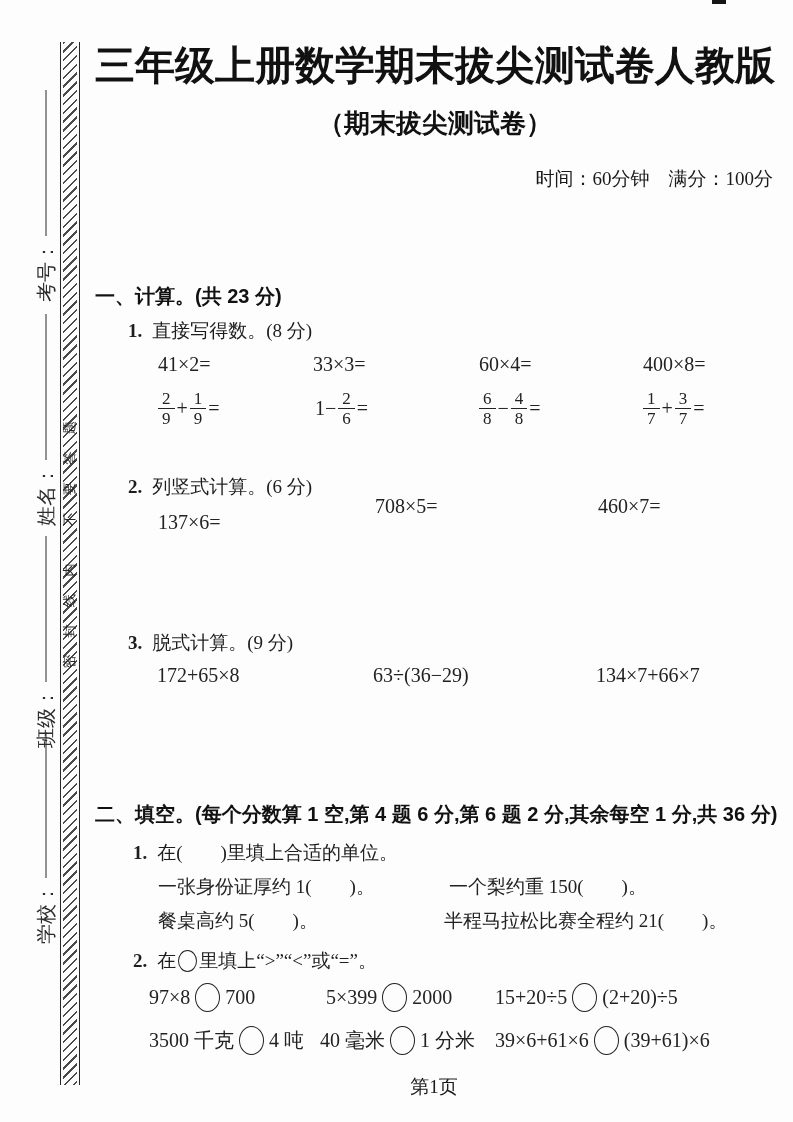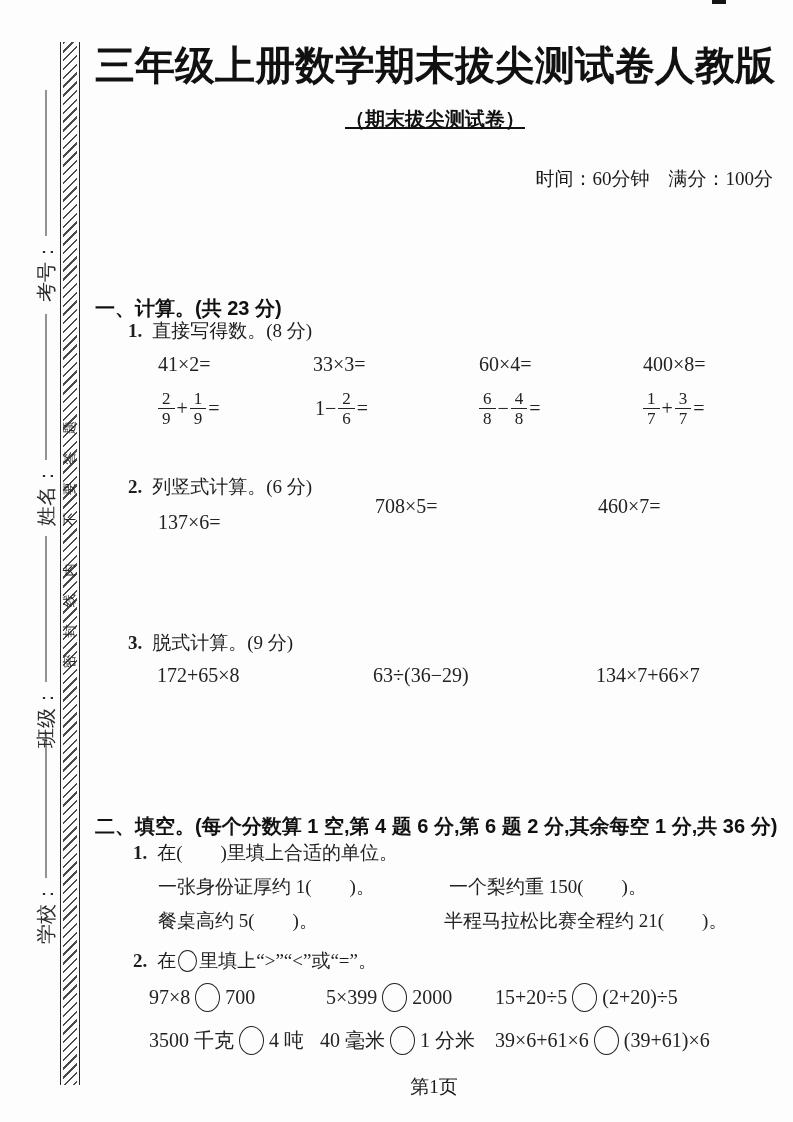--- a/index.html
+++ b/index.html
@@ -38,21 +38,21 @@
 
   
   .page-title{
     left:95px;top:38px;width:680px;text-align:center;
     font-family:"Liberation Sans", sans-serif;font-weight:bold;
     font-size:40px;letter-spacing:0px;white-space:nowrap;color:#111;
   }
   .page-subtitle{
     left:95px;top:106px;width:680px;text-align:center;
     font-family:"Liberation Sans", sans-serif;font-weight:bold;
-    font-size:20px;color:#111;text-decoration:underline;
+    font-size:26px;color:#111;
   }
   .meta-line{
     left:95px;top:166px;width:678px;text-align:right;
     font-size:19px;color:#1a1a1a;
   }
 
   
   .score-table{
     left:95px;top:201px;width:678px;
     border-collapse:collapse;table-layout:fixed;
@@ -60,21 +60,21 @@
   .score-table td{
     border:1.8px solid #1f1f1f;height:32px;
     text-align:center;font-size:19px;color:#1a1a1a;
     font-family:"Liberation Serif", serif;padding:0;
   }
   .score-table td.first{width:91px;}
 
   
   .sec-head{
     font-family:"Liberation Sans", sans-serif;font-weight:bold;
-    font-size:20px;color:#111;white-space:nowrap;margin-top:12px;
+    font-size:20px;color:#111;white-space:nowrap;
   }
   .q-head{font-size:19px;color:#1d1d1d;white-space:nowrap;}
   .q-num{font-weight:bold;font-family:"Liberation Serif", serif;margin-right:10px;}
   .eq{font-size:20px;color:#222;white-space:nowrap;}
 
   .frac{display:inline-block;text-align:center;vertical-align:middle;
         font-size:17px;line-height:1.12;}
   .fn{display:block;padding:0 4px;border-bottom:1.5px solid #222;}
   .fd{display:block;padding:0 4px;}
   .op{display:inline-block;vertical-align:middle;margin:0 2px;font-size:20px;}

